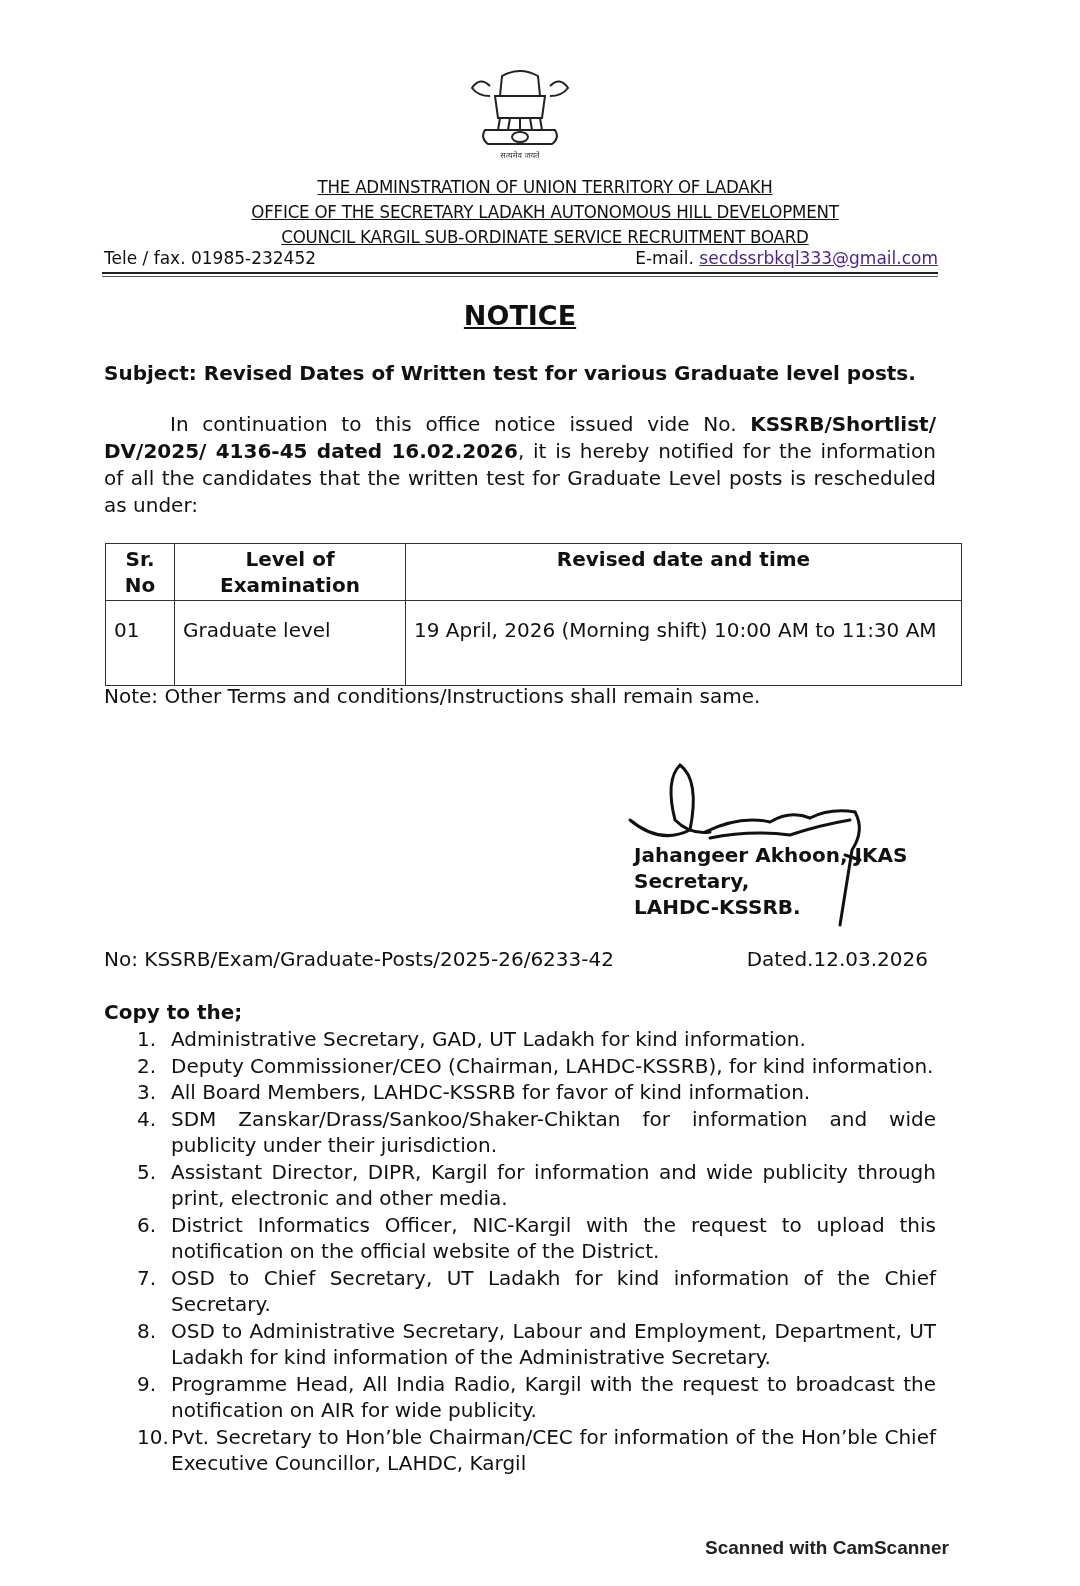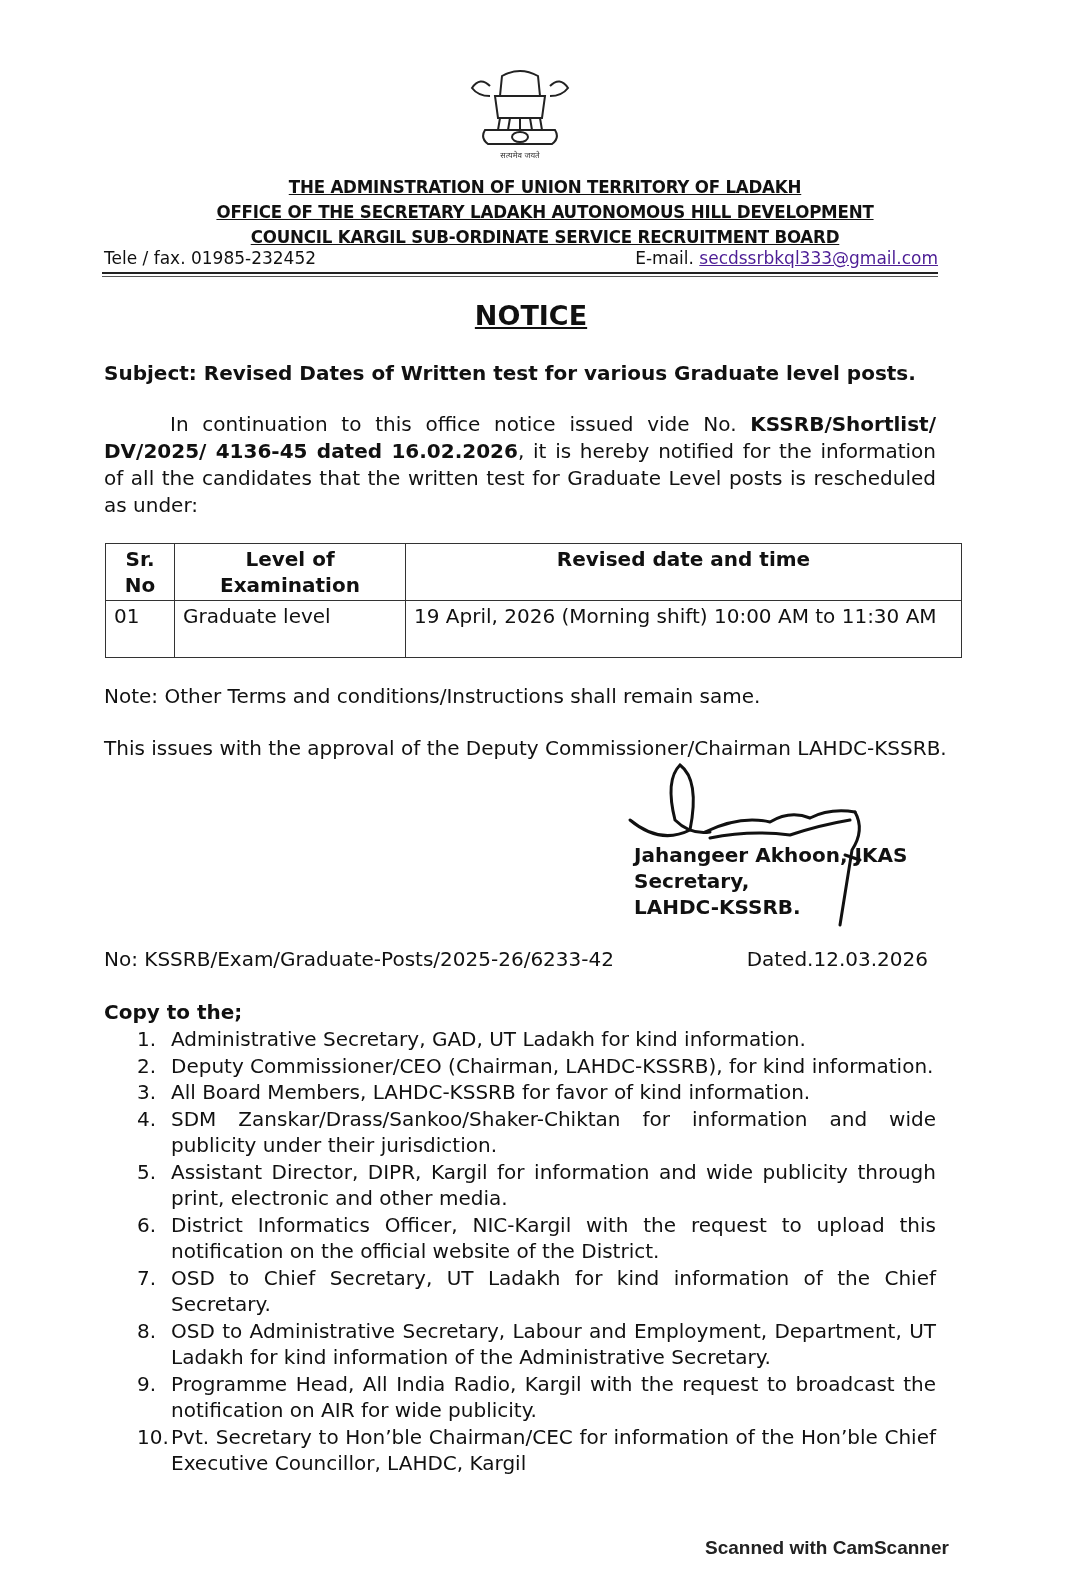--- a/index.html
+++ b/index.html
@@ -1,42 +1,42 @@
 <!DOCTYPE html>
 <html><head>
 <meta charset="utf-8">
 <style>
   html, body { margin: 0; padding: 0; background: #ffffff; }
   body { width: 1080px; height: 1586px; position: relative; overflow: hidden;
          font-family: "DejaVu Sans", sans-serif; color: #111; }
   .page { position: absolute; left: 0; top: 0; width: 1080px; height: 1492px; }
   .emblem { position: absolute; left: 450px; top: 66px; width: 140px; height: 95px; }
   .hdr { position: absolute; left: 100px; width: 890px; text-align: center;
-         font-weight: bold; font-size: 18.5px; text-decoration: underline; letter-spacing: -0.2px;
+         font-weight: normal; font-size: 18.5px; text-decoration: underline; letter-spacing: -0.2px;
          font-family: "DejaVu Sans Condensed", "DejaVu Sans", sans-serif; }
   .hdr1 { top: 176px; }
   .hdr2 { top: 201px; }
   .hdr3 { top: 226px; }
   .contact { position: absolute; left: 104px; top: 248px; width: 834px; font-size: 17px;
              display: flex; justify-content: space-between; }
   .contact .email-link { color: #4c1d95; text-decoration: underline; }
   .rule1 { position: absolute; left: 102px; top: 272px; width: 836px; height: 2px; background: #222; }
   .rule2 { position: absolute; left: 102px; top: 276px; width: 836px; height: 1px; background: #555; }
   .notice-title { position: absolute; left: 0; width: 1040px; top: 300px; text-align: center;
-                  font-weight: bold; font-size: 27px; text-decoration: underline; margin-left: 11px; }
+                  font-weight: bold; font-size: 27px; text-decoration: underline; }
   .subject { position: absolute; left: 104px; top: 361px; font-size: 20px; font-weight: bold; }
   .para { position: absolute; left: 104px; top: 411px; width: 832px; font-size: 20px;
           line-height: 27px; text-align: justify; }
   .para .indent { display: inline-block; width: 66px; }
   .para b { font-weight: bold; }
   table.sched { position: absolute; left: 105px; top: 543px; width: 857px; border-collapse: collapse;
                 font-size: 20px; }
   table.sched th, table.sched td { border: 1.5px solid #333; vertical-align: top; }
   table.sched th { font-weight: bold; text-align: center; line-height: 26px; height: 52px; padding: 2px 4px; }
-  table.sched td { height: 52px; padding: 2px 8px; line-height: 26px; }
+  table.sched td { height: 52px; padding: 16px 8px; line-height: 26px; }
   .col1 { width: 60px; } .col2 { width: 222px; margin-top: 19px; }
   .note { position: absolute; left: 104px; top: 684px; font-size: 20px; }
   .approval { position: absolute; left: 104px; top: 736px; font-size: 20px; }
   .signature { position: absolute; left: 620px; top: 760px; width: 260px; height: 170px; }
   .signer { position: absolute; left: 634px; top: 842px; font-size: 20px; font-weight: bold; line-height: 26px; }
   .refline { position: absolute; left: 104px; top: 947px; width: 824px; font-size: 20px;
              display: flex; justify-content: space-between; }
   .copy-title { position: absolute; left: 104px; top: 1000px; font-size: 20px; font-weight: bold; }
   ol.copies { position: absolute; left: 104px; top: 1026px; width: 832px; margin: 0; padding: 0;
               list-style: none; font-size: 20px; line-height: 26.5px; }
@@ -93,21 +93,20 @@
     </tr>
     <tr>
       <td>01</td>
       <td>Graduate level</td>
       <td>19 April, 2026 (Morning shift) 10:00 AM to 11:30 AM</td>
     </tr>
   </tbody>
     </table>
 
   <div class="note">Note: Other Terms and conditions/Instructions shall remain same.</div>
-  <div class="approval">This issues with the approval of the Deputy Commissioner/Chairman LAHDC-KSSRB.</div>
 
   <svg class="signature" viewBox="0 0 260 170">
     <g fill="none" stroke="#111" stroke-width="3" stroke-linecap="round">
       <path d="M10 60 Q40 85 70 70 Q80 20 60 5 Q45 20 55 60 Q70 75 90 72"></path>
       <path d="M85 72 Q120 55 150 62 Q170 50 190 58 Q210 48 235 52"></path>
       <path d="M90 78 Q130 70 170 75 Q200 65 230 60"></path>
       <path d="M235 52 Q245 70 232 90 L220 165"></path>
       <path d="M225 95 L240 100"></path>
     </g>
   </svg>

